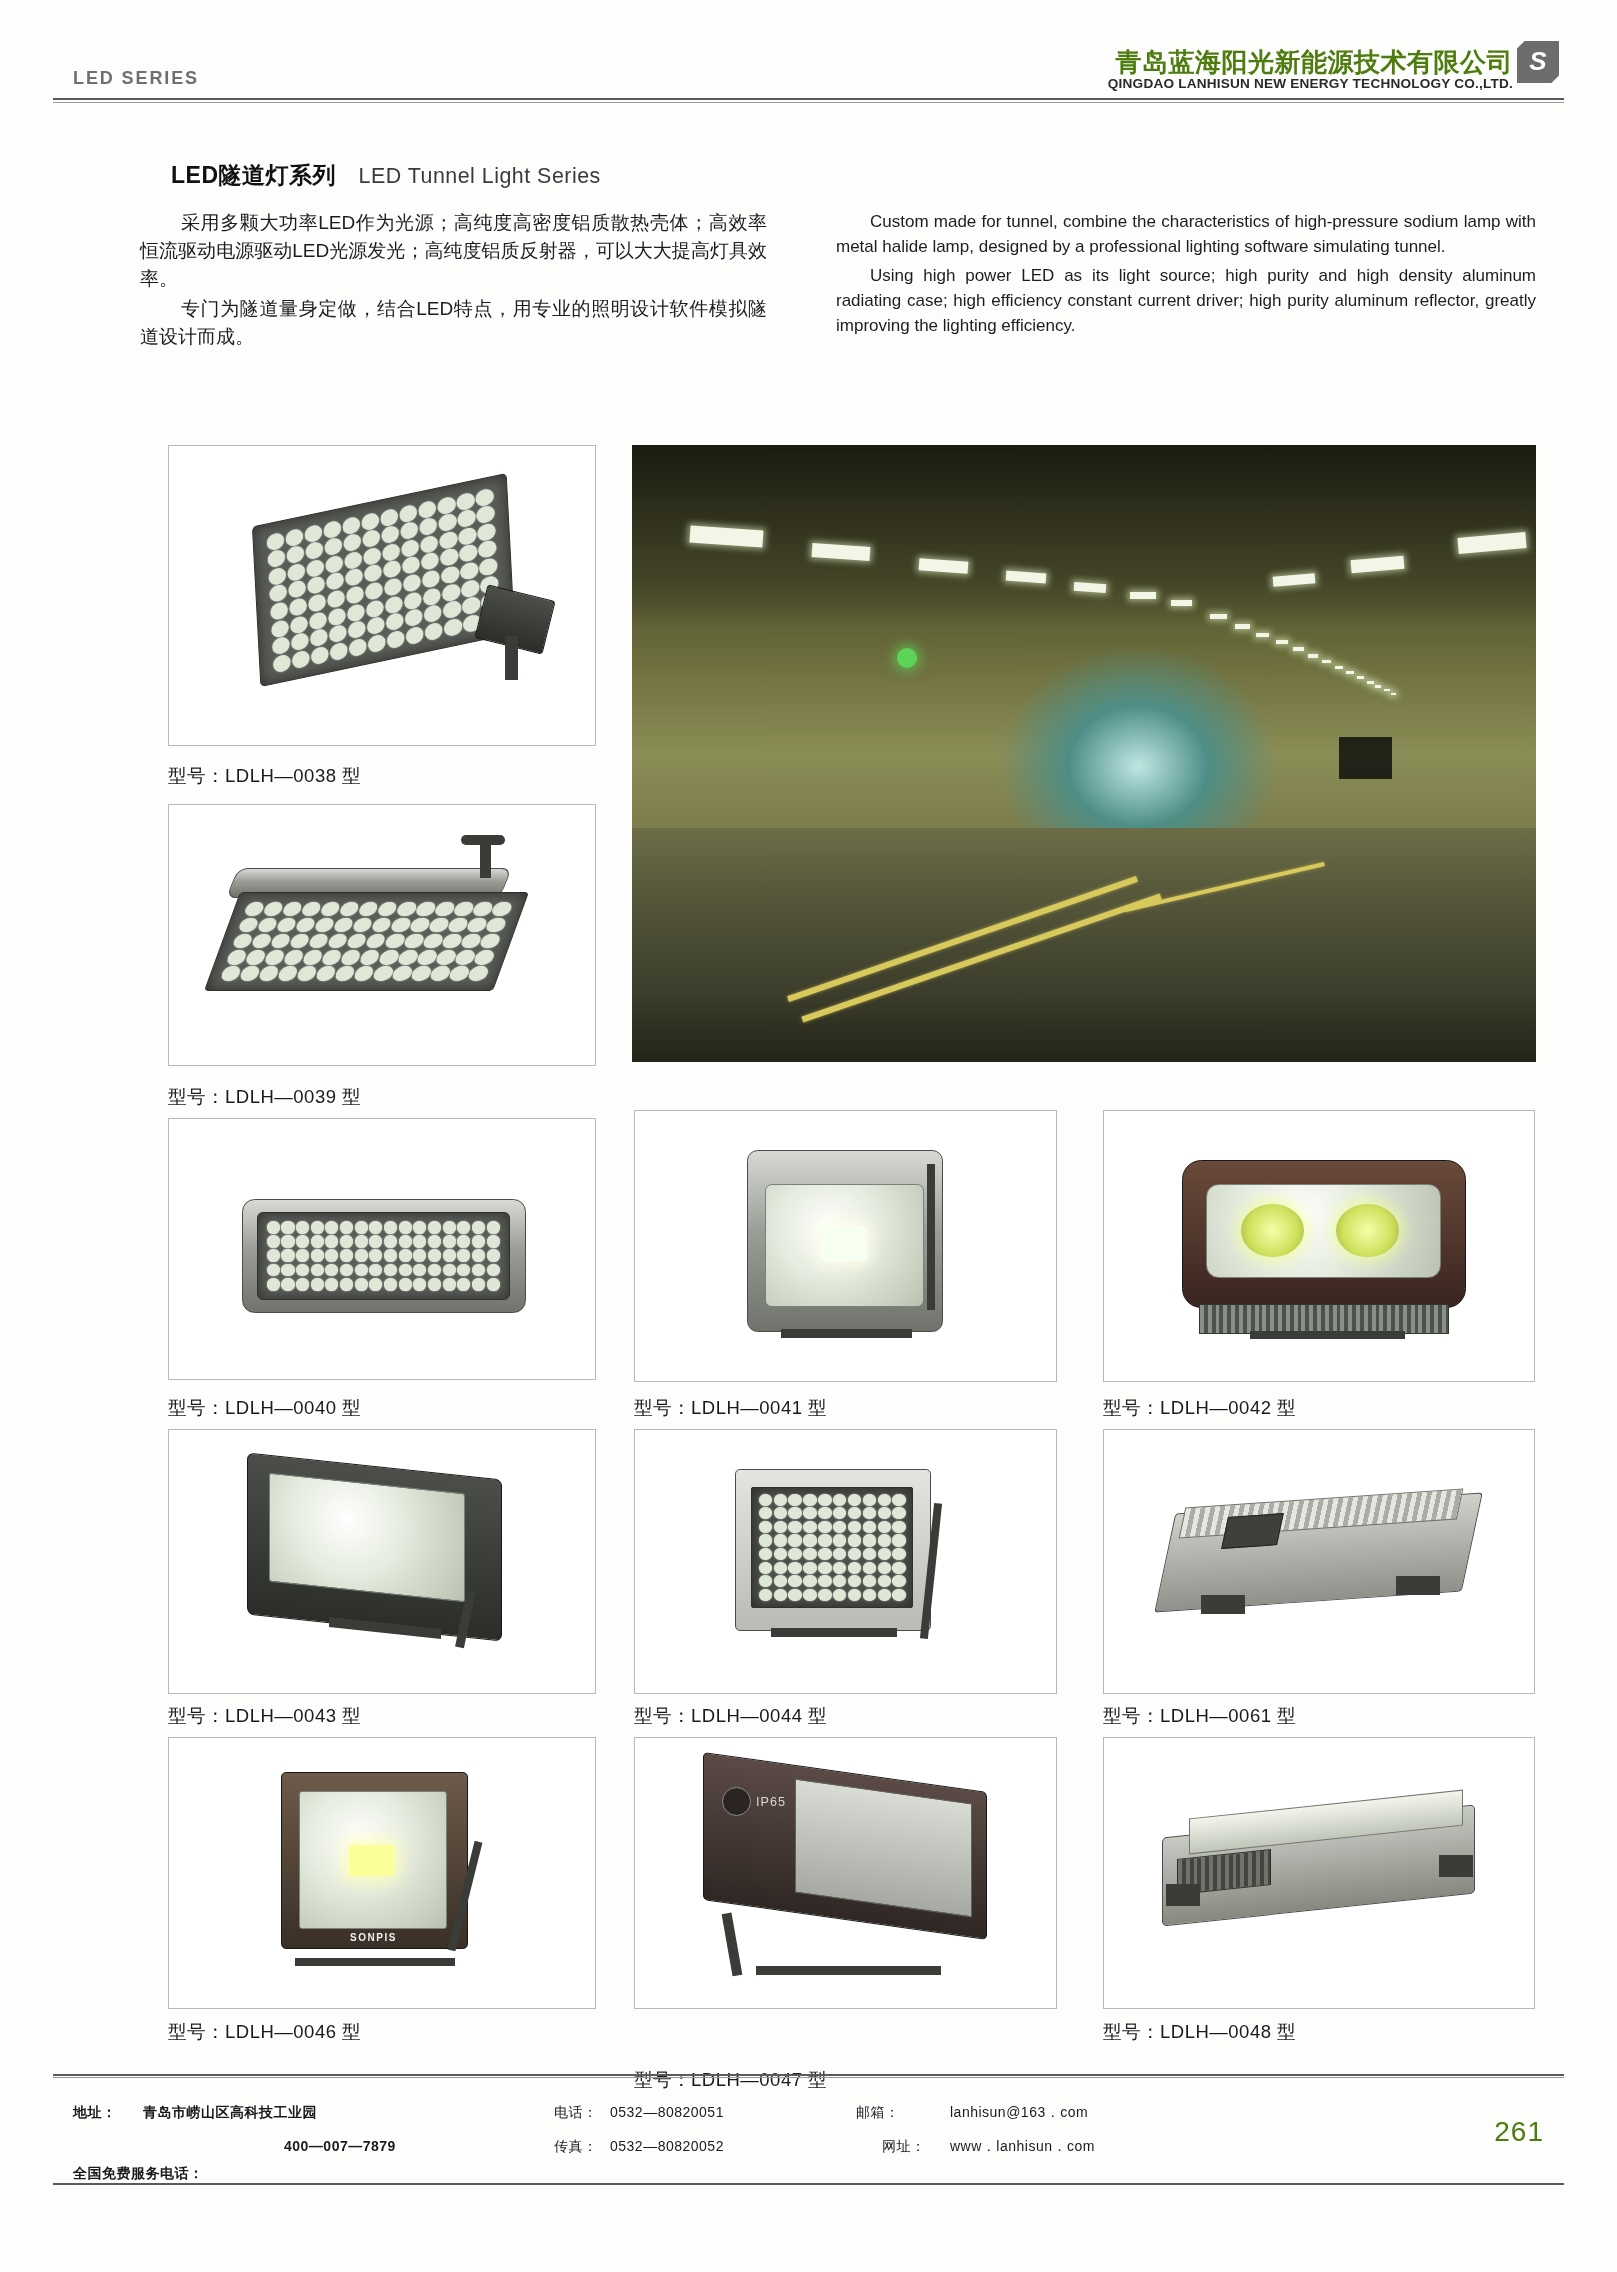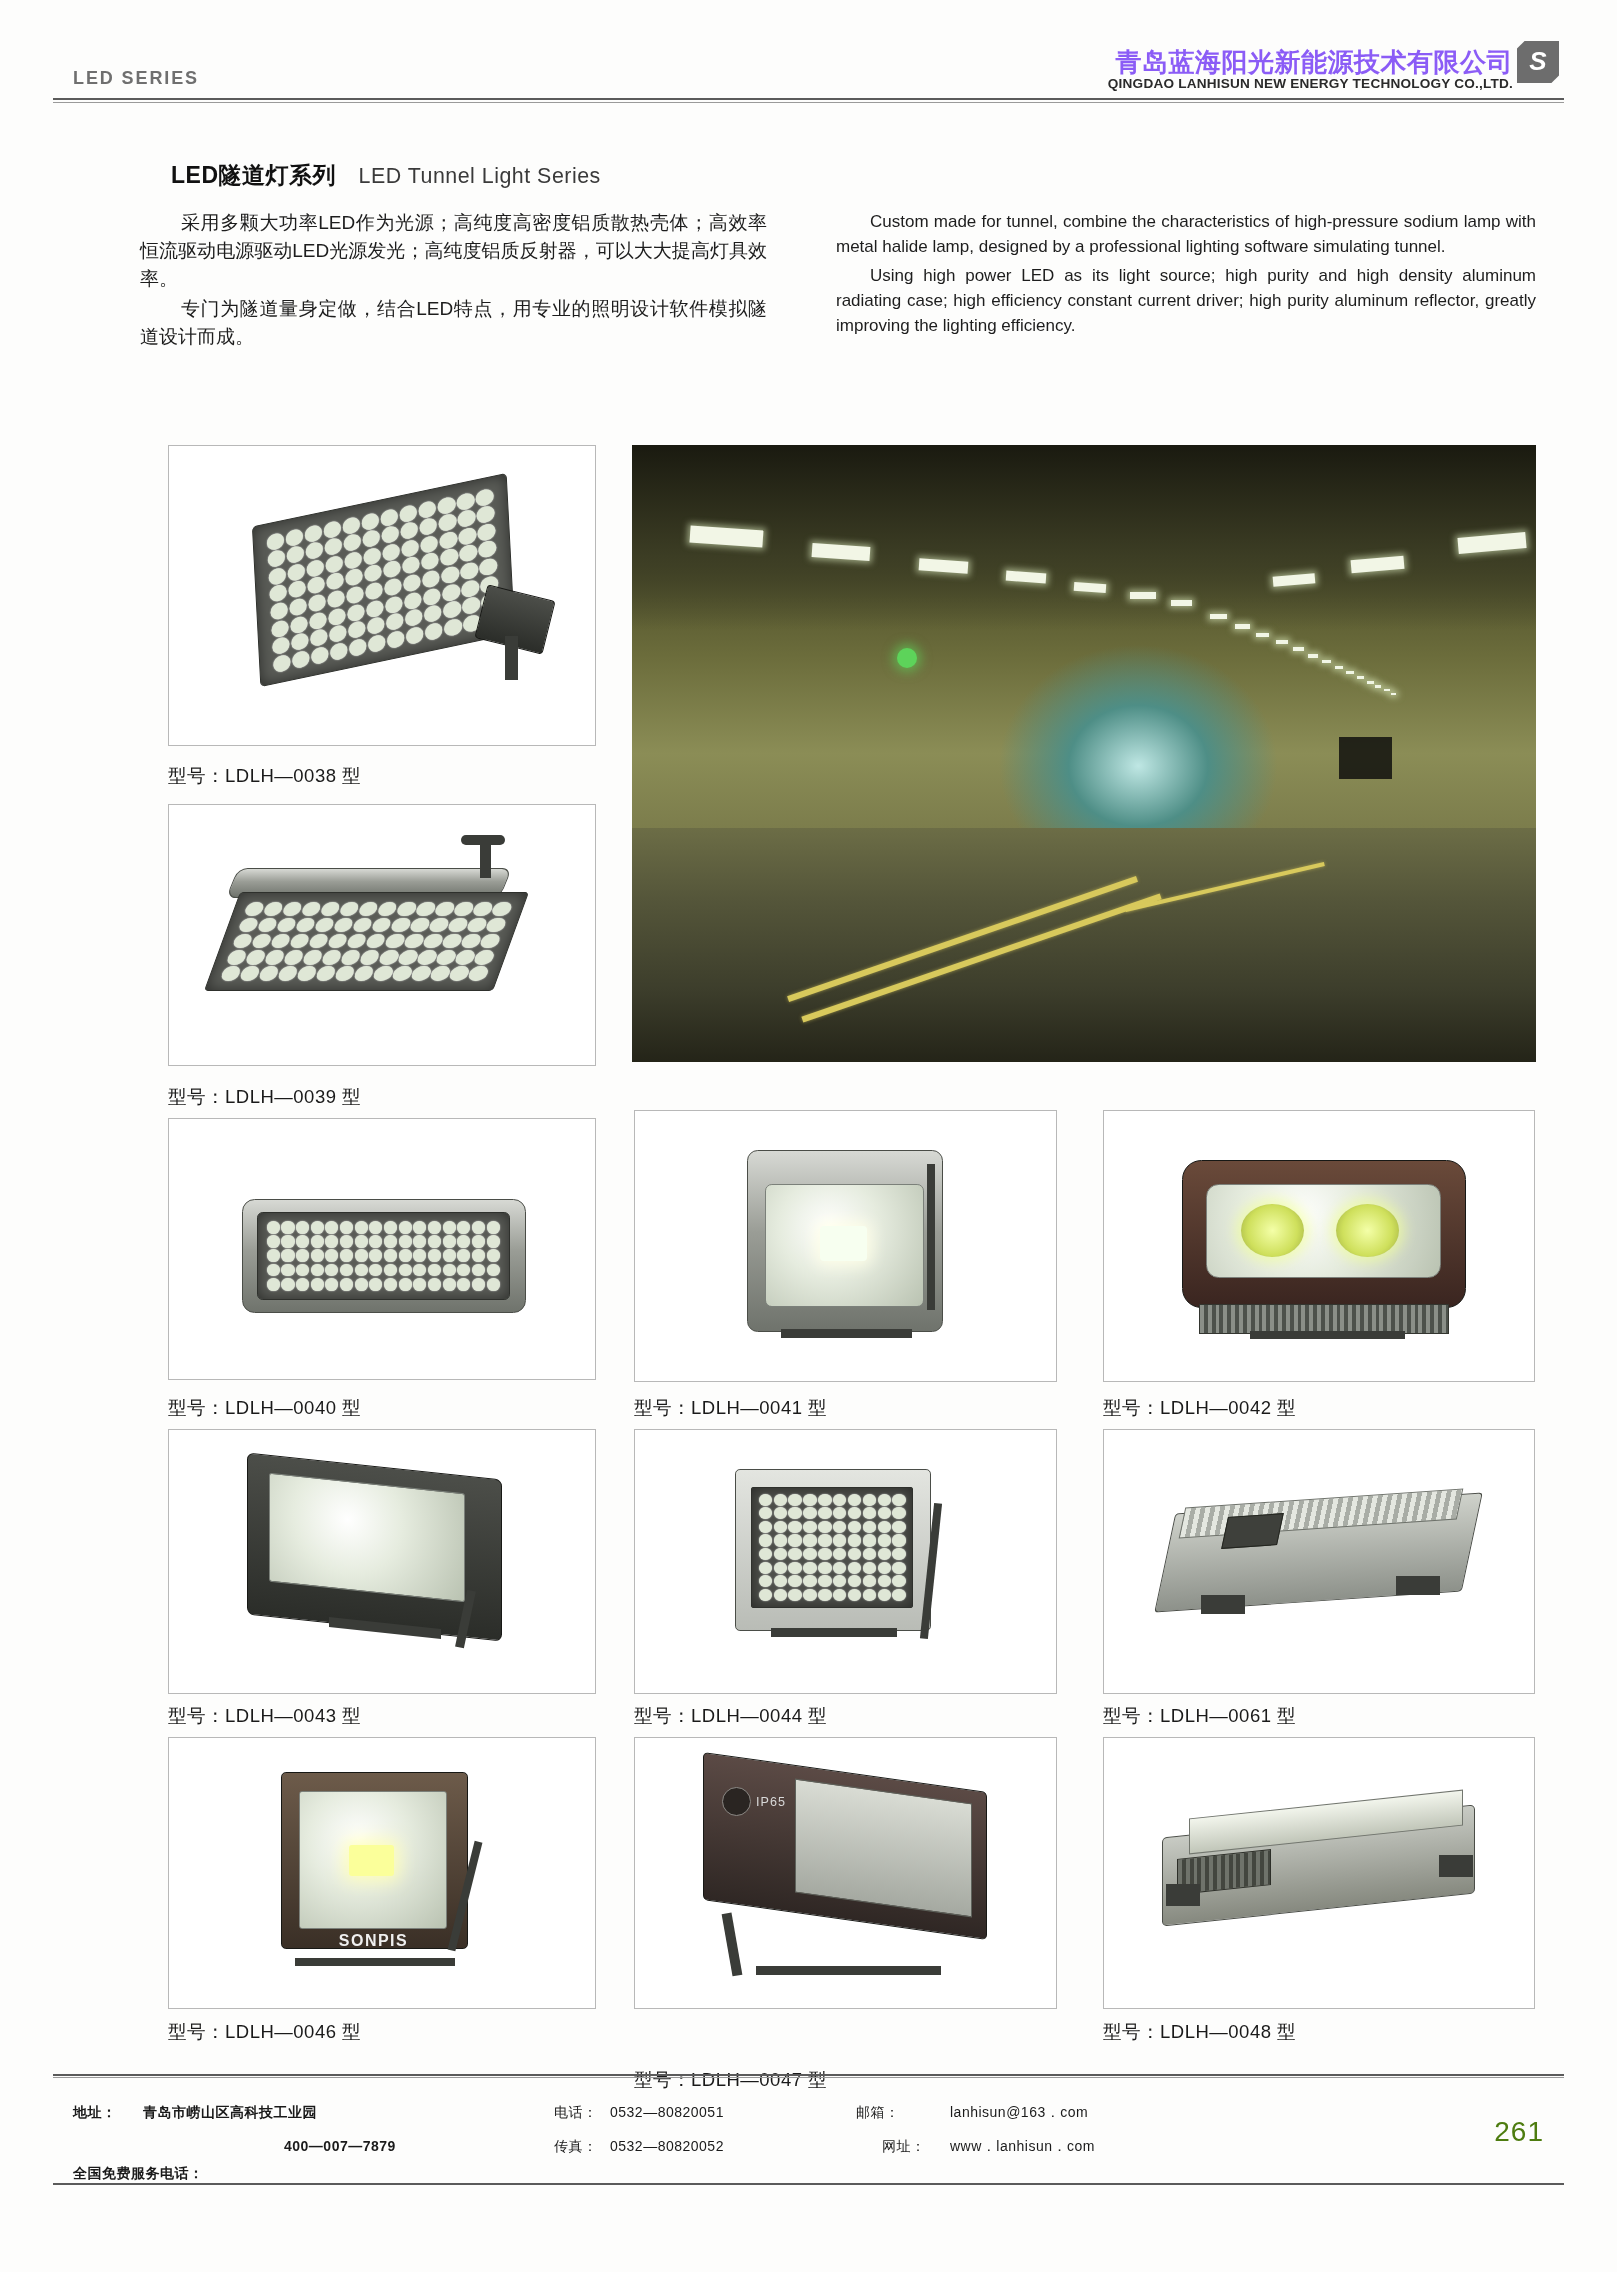--- a/index.html
+++ b/index.html
@@ -36,21 +36,21 @@
     letter-spacing: 1.9px;
     color: #6f6f6f;
     font-weight: bold;
   }
   .header-company-cn {
     position: absolute;
     right: 104px;
     top: 45px;
     font-size: 26px;
     font-weight: bold;
-    color: #8b5cf6;
+    color: #4d7c0f;
     letter-spacing: 0.5px;
     text-align: right;
     white-space: nowrap;
   }
   .header-company-en {
     position: absolute;
     right: 104px;
     top: 76px;
     font-size: 13.6px;
     font-weight: bold;
@@ -772,21 +772,21 @@
     </div>
   </div>
   <div class="caption" style="left:1103px; top:1703px;">型号：LDLH—0061 型</div>
 
   <div class="frame" style="left:168px; top:1737px; width:428px; height:272px;">
     <div class="photo">
       <div class="dark-metal" style="left:112px; top:34px; width:185px; height:175px; border-radius:4.9px; background:linear-gradient(180deg,#6d5b4a 0%, #3a2f26 100%);"></div>
       <div class="glass" style="left:130px; top:53px; width:146px; height:136px; border-radius:2.9px;">
         <div style="position:absolute; left:49px; top:53px; width:45px; height:31px; background:#fbff9a; border-radius:2.9px; box-shadow:0 0 16.5px 5.8px rgba(255,255,180,0.85);"></div>
       </div>
-      <div style="position:absolute; left:146px; top:194px; width:117px; height:16.5px; color:#efefef; font-size:16px; font-weight:bold; letter-spacing:1.5px; text-align:center;">SONPIS</div>
+      <div style="position:absolute; left:146px; top:194px; width:117px; height:16.5px; color:#efefef; font-size:10px; font-weight:bold; letter-spacing:1.5px; text-align:center;">SONPIS</div>
       <div class="bracket" style="left:292px; top:102px; width:7.8px; height:112px; transform: rotate(14deg);"></div>
       <div class="bracket" style="left:126px; top:220px; width:160px; height:7.8px;"></div>
     </div>
   </div>
   <div class="caption" style="left:168px; top:2019px;">型号：LDLH—0046 型</div>
 
   <div class="frame" style="left:634px; top:1737px; width:423px; height:272px;">
     <div class="photo">
       <div class="dark-metal" style="left:68px; top:34px; width:282px; height:146px; transform: skewY(8deg); border-radius:4.9px; background:linear-gradient(180deg,#5b4a45 0%, #2f2724 100%);"></div>
       <div style="position:absolute; left:160px; top:53px; width:175px; height:112px; transform: skewY(8deg); background:linear-gradient(180deg,#d9dcd4 0%, #a5a9a1 100%); border:1px solid #5e625b;"></div>

